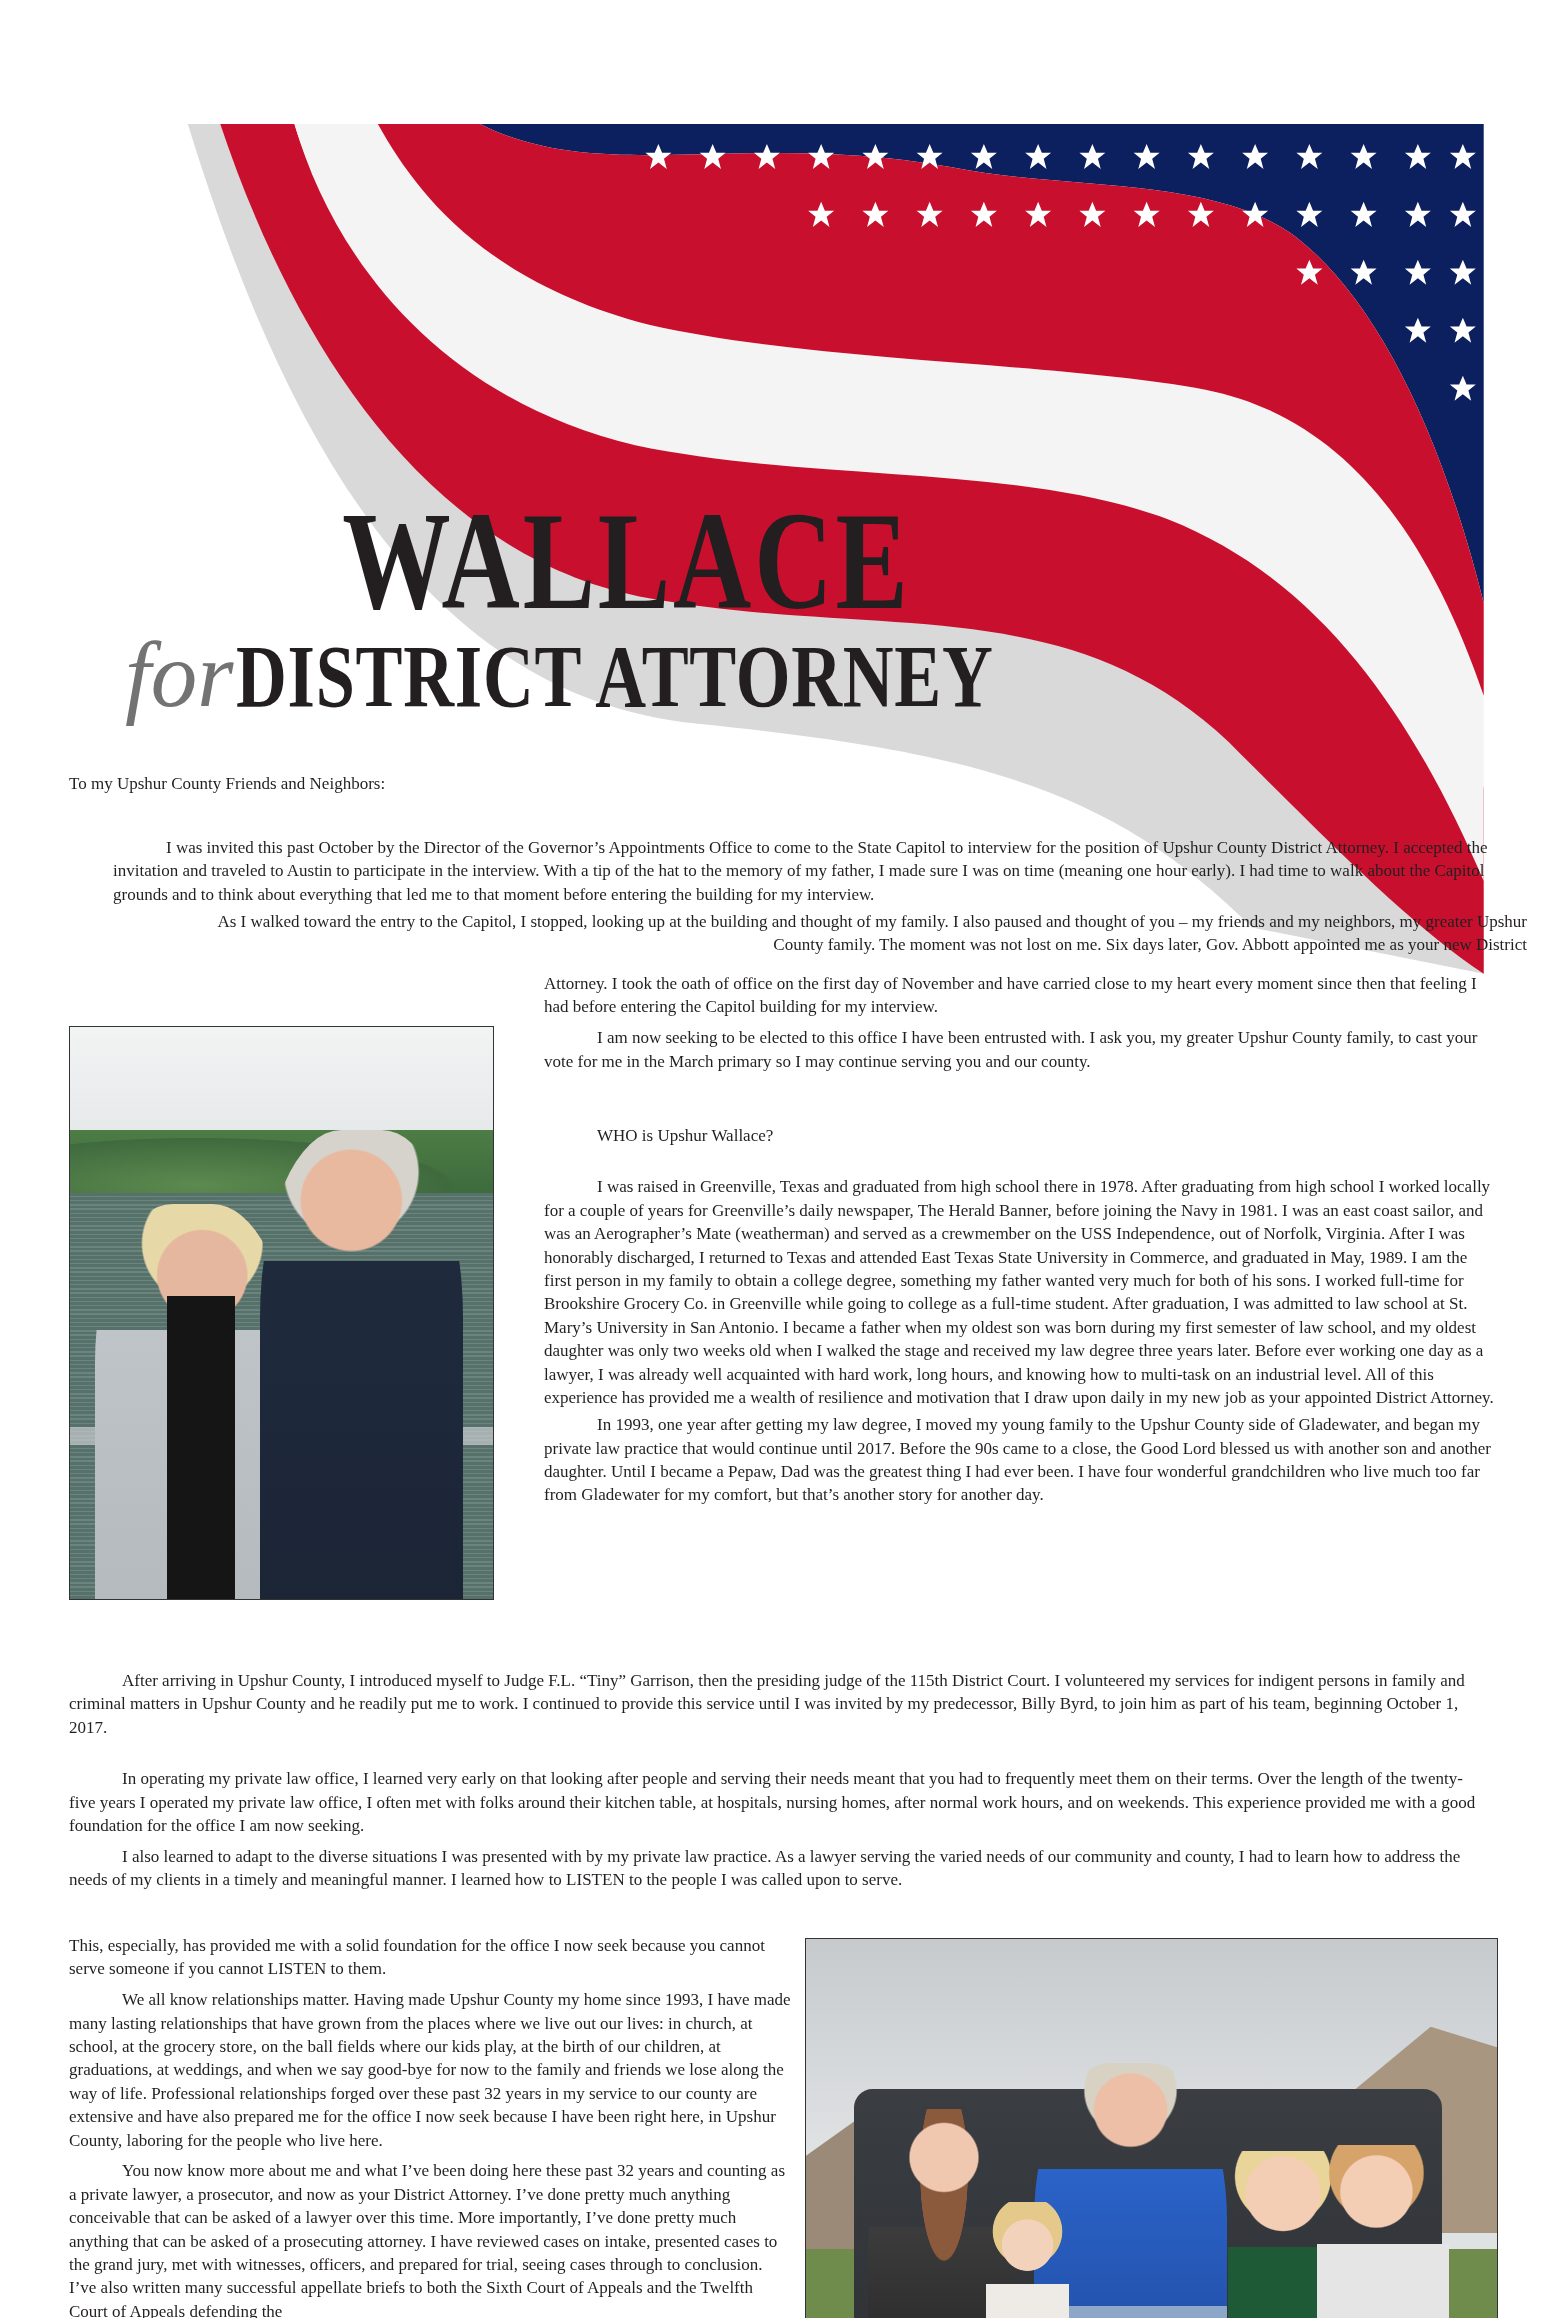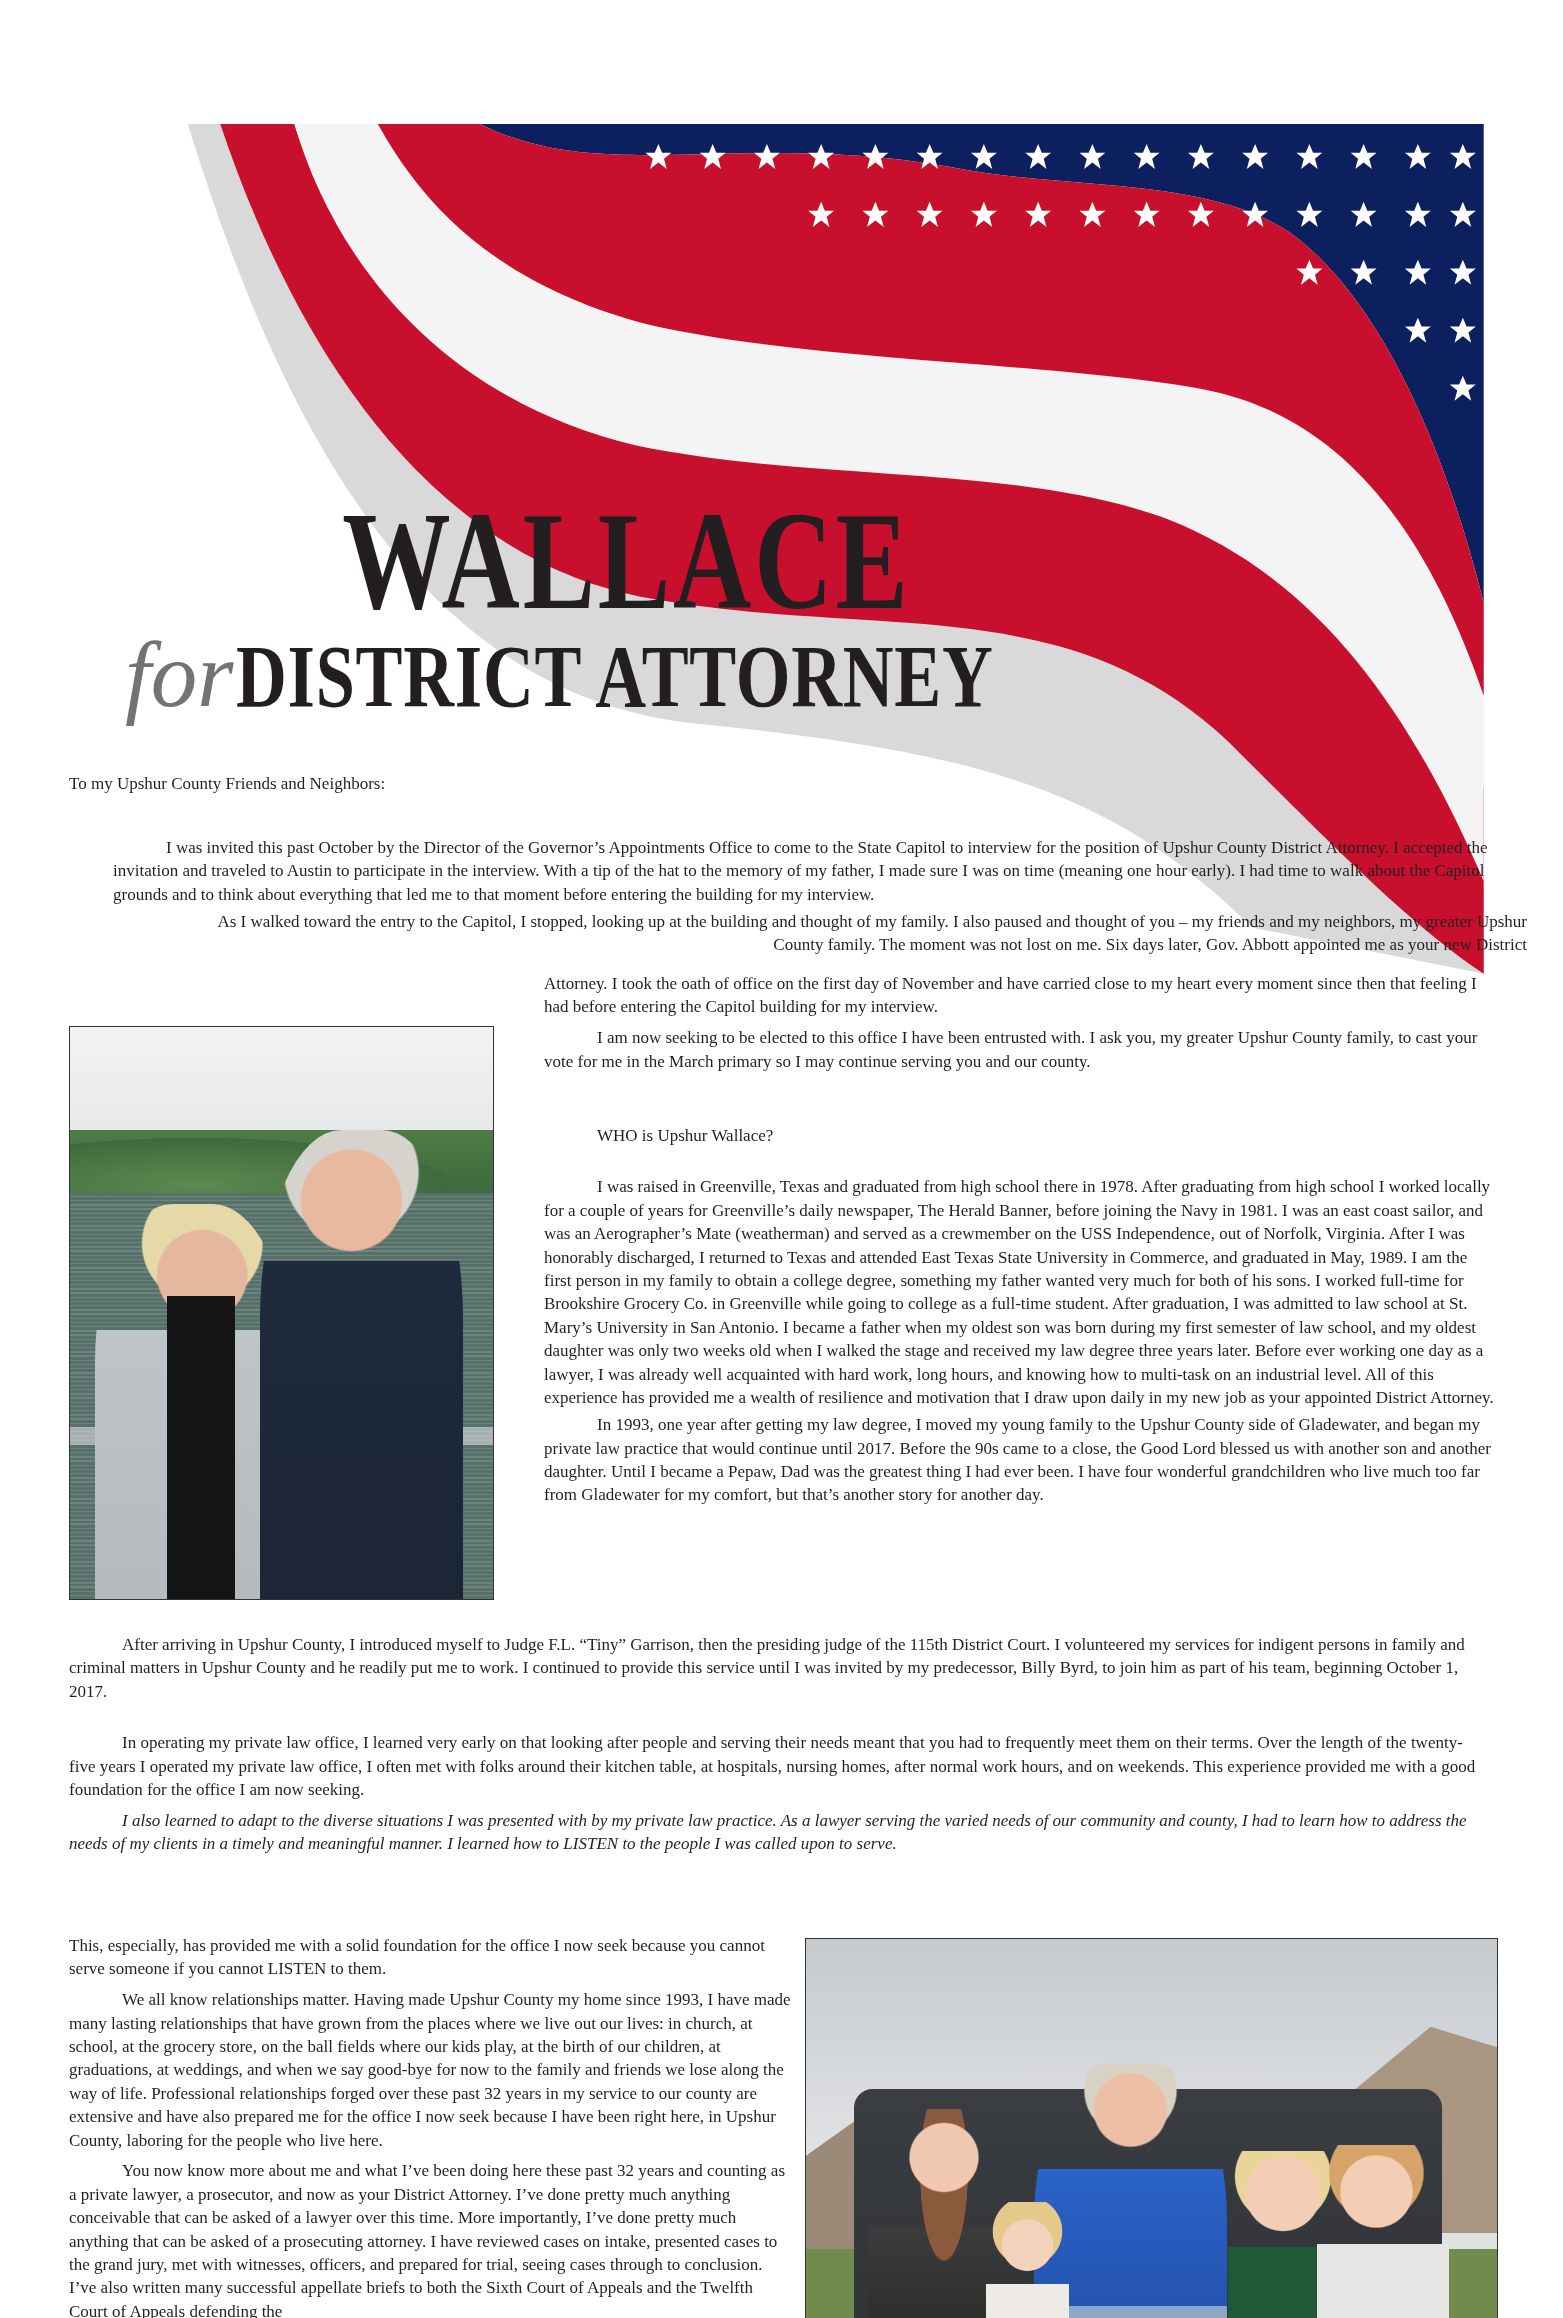--- a/index.html
+++ b/index.html
@@ -146,24 +146,24 @@
 </div>
 
 <div class="txt" style="left:544px; top:972px; width:951px;">
   <p>Attorney. I took the oath of office on the first day of November and have carried close to my heart every moment since then that feeling I had before entering the Capitol building for my interview.</p>
   <p class="indent" style="margin-top:7.4px; text-indent:53px;">I am now seeking to be elected to this office I have been entrusted with. I ask you, my greater Upshur County family, to cast your vote for me in the March primary so I may continue serving you and our county.</p>
   <p class="indent heading-line" style="margin-top:51px;">WHO is Upshur Wallace?</p>
   <p class="indent" style="margin-top:28px;">I was raised in Greenville, Texas and graduated from high school there in 1978. After graduating from high school I worked locally for a couple of years for Greenville’s daily newspaper, The Herald Banner, before joining the Navy in 1981. I was an east coast sailor, and was an Aerographer’s Mate (weatherman) and served as a crewmember on the USS Independence, out of Norfolk, Virginia. After I was honorably discharged, I returned to Texas and attended East Texas State University in Commerce, and graduated in May, 1989. I am the first person in my family to obtain a college degree, something my father wanted very much for both of his sons. I worked full-time for Brookshire Grocery Co. in Greenville while going to college as a full-time student. After graduation, I was admitted to law school at St. Mary’s University in San Antonio. I became a father when my oldest son was born during my first semester of law school, and my oldest daughter was only two weeks old when I walked the stage and received my law degree three years later. Before ever working one day as a lawyer, I was already well acquainted with hard work, long hours, and knowing how to multi-task on an industrial level. All of this experience has provided me a wealth of resilience and motivation that I draw upon daily in my new job as your appointed District Attorney.</p>
   <p class="indent" style="margin-top:3.7px;">In 1993, one year after getting my law degree, I moved my young family to the Upshur County side of Gladewater, and began my private law practice that would continue until 2017. Before the 90s came to a close, the Good Lord blessed us with another son and another daughter. Until I became a Pepaw, Dad was the greatest thing I had ever been. I have four wonderful grandchildren who live much too far from Gladewater for my comfort, but that’s another story for another day.</p>
 </div>
 
-<div class="txt" style="left:69px; top:1633px; width:1414px;">
+<div class="txt" style="left:69px; top:1669px; width:1414px;">
   <p class="indent">After arriving in Upshur County, I introduced myself to Judge F.L. “Tiny” Garrison, then the presiding judge of the 115th District Court. I volunteered my services for indigent persons in family and criminal matters in Upshur County and he readily put me to work. I continued to provide this service until I was invited by my predecessor, Billy Byrd, to join him as part of his team, beginning October 1, 2017.</p>
   <p class="indent" style="margin-top:28px;">In operating my private law office, I learned very early on that looking after people and serving their needs meant that you had to frequently meet them on their terms. Over the length of the twenty-five years I operated my private law office, I often met with folks around their kitchen table, at hospitals, nursing homes, after normal work hours, and on weekends. This experience provided me with a good foundation for the office I am now seeking.</p>
-  <p class="indent" style="margin-top:7.4px;font-style:italic;">I also learned to adapt to the diverse situations I was presented with by my private law practice. As a lawyer serving the varied needs of our community and county, I had to learn how to address the needs of my clients in a timely and meaningful manner. I learned how to LISTEN to the people I was called upon to serve.</p>
+  <p class="indent" style="margin-top:7.4px;">I also learned to adapt to the diverse situations I was presented with by my private law practice. As a lawyer serving the varied needs of our community and county, I had to learn how to address the needs of my clients in a timely and meaningful manner. I learned how to LISTEN to the people I was called upon to serve.</p>
 </div>
 
 <div class="txt" style="left:69px; top:1934px; width:723px;">
   <p>This, especially, has provided me with a solid foundation for the office I now seek because you cannot serve someone if you cannot LISTEN to them.</p>
   <p class="indent" style="margin-top:7.4px;">We all know relationships matter. Having made Upshur County my home since 1993, I have made many lasting relationships that have grown from the places where we live out our lives: in church, at school, at the grocery store, on the ball fields where our kids play, at the birth of our children, at graduations, at weddings, and when we say good-bye for now to the family and friends we lose along the way of life. Professional relationships forged over these past 32 years in my service to our county are extensive and have also prepared me for the office I now seek because I have been right here, in Upshur County, laboring for the people who live here.</p>
   <p class="indent" style="margin-top:7.4px;">You now know more about me and what I’ve been doing here these past 32 years and counting as a private lawyer, a prosecutor, and now as your District Attorney. I’ve done pretty much anything conceivable that can be asked of a lawyer over this time. More importantly, I’ve done pretty much anything that can be asked of a prosecuting attorney. I have reviewed cases on intake, presented cases to the grand jury, met with witnesses, officers, and prepared for trial, seeing cases through to conclusion. I’ve also written many successful appellate briefs to both the Sixth Court of Appeals and the Twelfth Court of Appeals defending the</p>
 
 </div>
 
 <div class="photo photo2">

